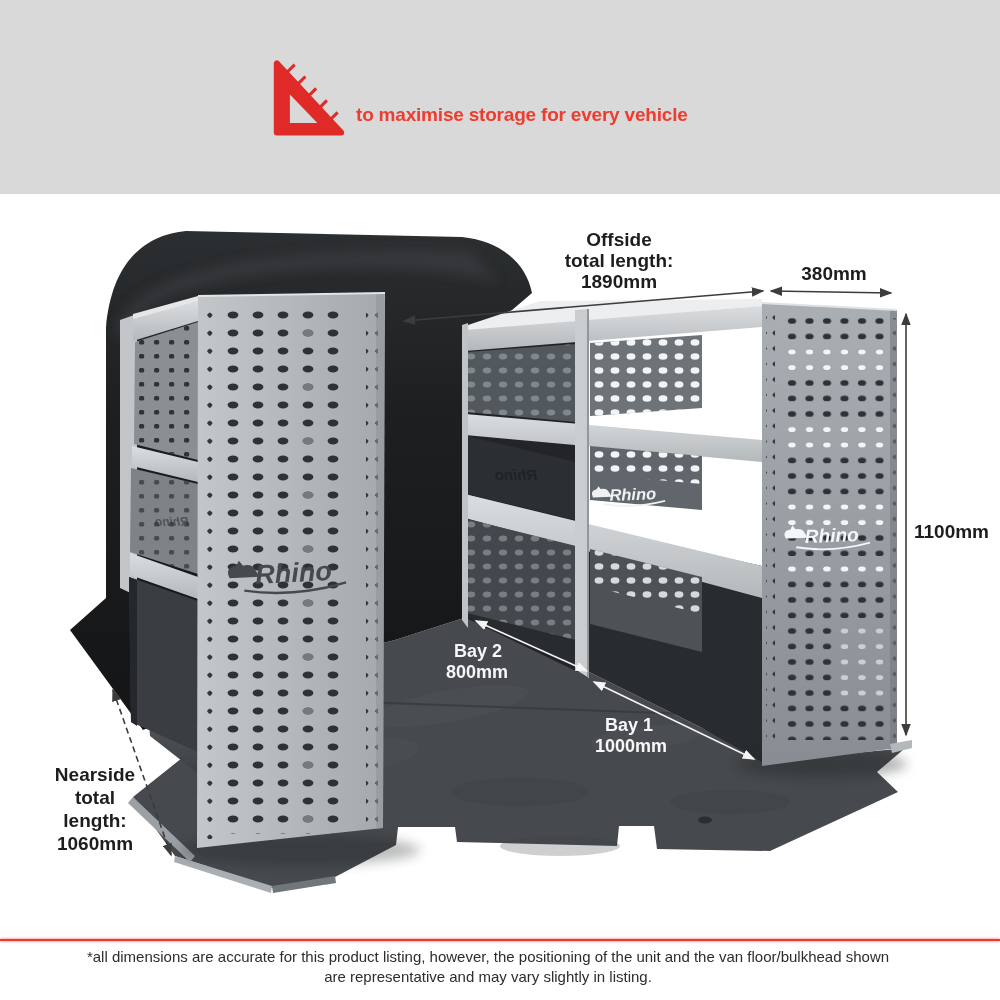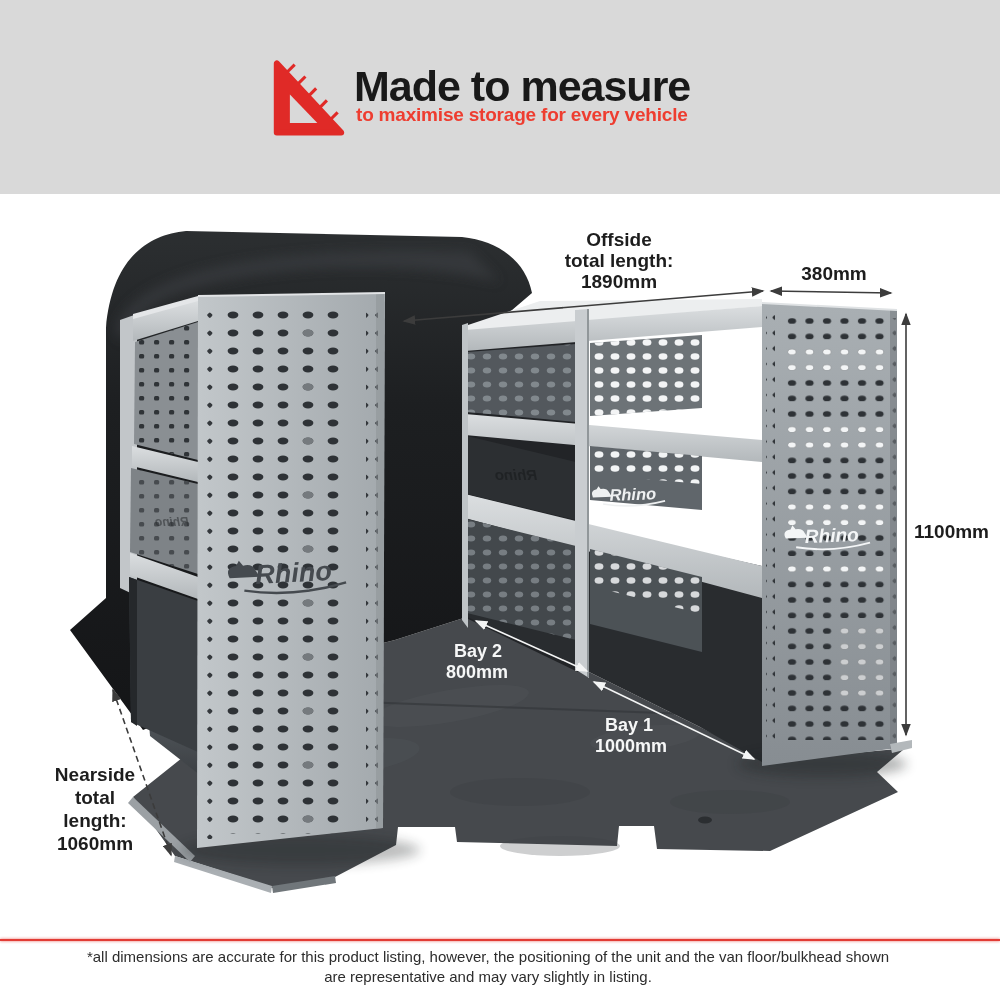--- a/index.html
+++ b/index.html
@@ -27,21 +27,20 @@
     <path d="M4,4 L4,62 L58,62 Z" fill="#e02a27" stroke="#e02a27" stroke-width="5" stroke-linejoin="round"></path>
     <path d="M15,30 L15,54 L38,54 Z" fill="#d9d9d9"></path>
     <g stroke="#e02a27" stroke-width="2.6">
       <line x1="13" y1="11" x2="19" y2="5"></line>
       <line x1="22" y1="21" x2="28" y2="15"></line>
       <line x1="31" y1="31" x2="37" y2="25"></line>
       <line x1="40" y1="41" x2="46" y2="35"></line>
       <line x1="49" y1="51" x2="55" y2="45"></line>
     </g>
   </svg>
-  <div class="banner-title">Made to measure</div>
   <div class="banner-sub">to maximise storage for every vehicle</div>
 </div>
 
 <svg class="scene" viewBox="0 0 1000 1000">
   <defs>
     <linearGradient id="gBulk" x1="0" y1="0" x2="0" y2="1">
       <stop offset="0" stop-color="#2c2f31"></stop>
         <stop offset=".35" stop-color="#1d1f21"></stop>
       <stop offset="1" stop-color="#141517"></stop>
     </linearGradient>

